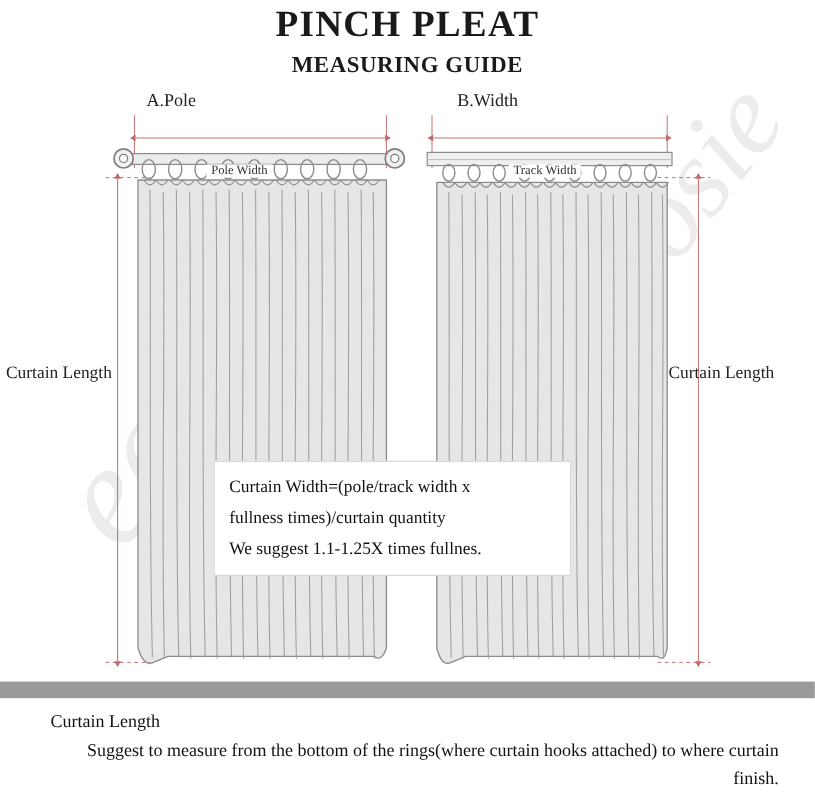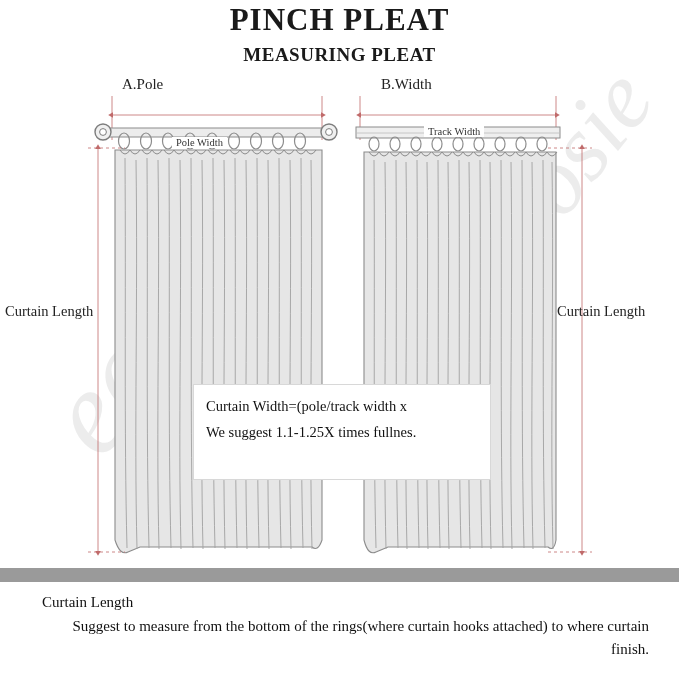--- a/index.html
+++ b/index.html
@@ -49,21 +49,21 @@
   
   .dim-text {
     position: absolute;
     font-size: 10.5px;
     color: #333;
     background: #fff;
     padding: 0 4px;
     margin-top: 28px;
   }
   #pole-width-text  { left: 172px; top: 109px; }
-  #track-width-text { left: 424px; top: 98px; }
+  #track-width-text { left: 424px; top: 109px; }
 
   .side-label {
     position: absolute;
     font-size: 14.5px;
     color: #222;
   }
   #len-left  { left: 5px;  top: 303px; }
   #len-right { left: 557px; top: 303px; }
 
   
@@ -84,21 +84,21 @@
   svg.layer {
     position: absolute;
     left: 0; top: 0;
     width: 679px;
     height: 675px;
   }
 
   
   .note-box {
     position: absolute;
-    left: 193px;
+    left: 178px;
     top: 384px;
     width: 298px;
     height: 96px;
     background: #ffffff;
     border: 1px solid #d8d8d8;
     padding: 8px 12px;
     box-sizing: border-box;
   }
   .note-line {
     font-size: 14.5px;
@@ -138,21 +138,21 @@
     text-align: right;
   }
 </style>
 </head>
 <body>
 
 <div class="watermark" id="wm1">ecosie</div>
 <div class="watermark" id="wm2">ecosie</div>
 
 <div class="title">PINCH PLEAT</div>
-<div class="subtitle">MEASURING PLEAT</div>
+<div class="subtitle">MEASURING GUIDE</div>
 
 <div class="panel-label" id="label-a">A.Pole</div>
 <div class="panel-label" id="label-b">B.Width</div>
 
 <svg class="layer" viewBox="0 0 679 675">
   <defs>
     <marker id="arrL" markerWidth="7" markerHeight="7" refX="6" refY="3.5" orient="auto">
       <path d="M6,0 L0,3.5 L6,7 z" fill="#c06a6a"></path>
     </marker>
     <marker id="arrR" markerWidth="7" markerHeight="7" refX="1" refY="3.5" orient="auto">
@@ -313,20 +313,21 @@
 </svg>
 
 <div class="dim-text" id="pole-width-text">Pole Width</div>
 <div class="dim-text" id="track-width-text">Track Width</div>
 
 <div class="side-label" id="len-left">Curtain Length</div>
 <div class="side-label" id="len-right">Curtain Length</div>
 
 <div class="note-box">
   <div class="note-line">Curtain Width=(pole/track width x</div>
+  <div class="note-line">fullness times)/curtain quantity</div>
   <div class="note-line">We suggest 1.1-1.25X times fullnes.</div>
 </div>
 
 <div class="banner-bar"></div>
 <div class="banner-body">
   <div class="banner-title">Curtain Length</div>
   <div class="banner-text">Suggest to measure from the bottom of the rings(where curtain hooks attached) to where curtain finish.</div>
 </div>
 
 </body></html>

